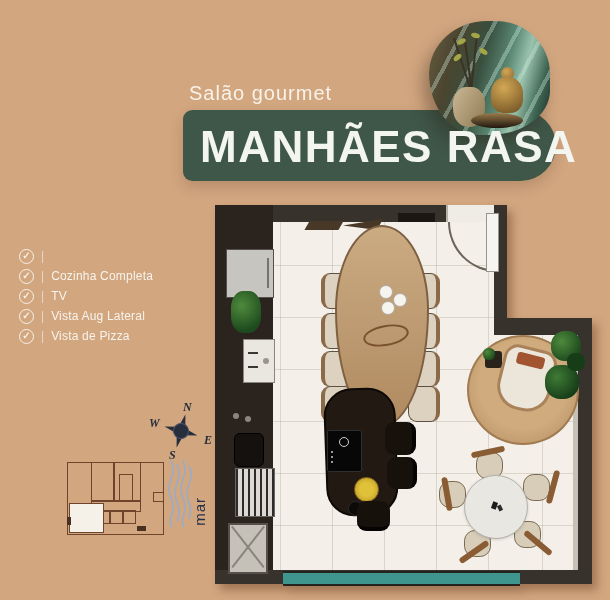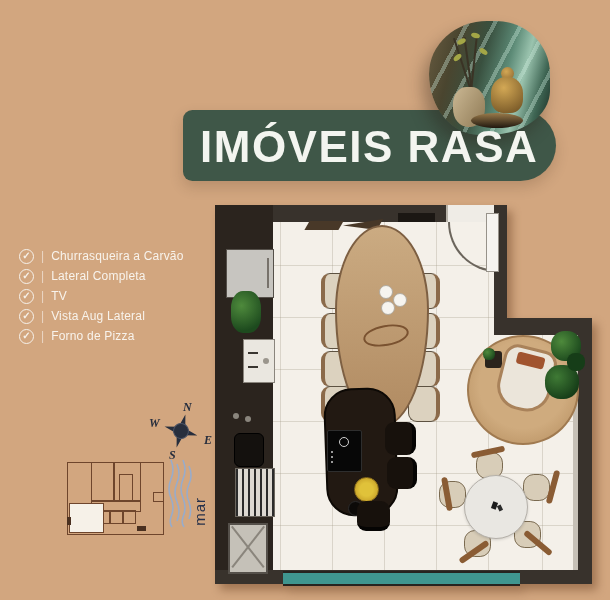--- a/index.html
+++ b/index.html
@@ -65,61 +65,61 @@
   
   .watermark{left:150px;top:316px;width:290px;text-align:center;color:rgba(255,255,255,.34);z-index:40;}
   .wm1{font-size:21px;font-weight:600;letter-spacing:3.5px;}
   .wm2{font-size:11.5px;font-weight:500;letter-spacing:1.6px;margin-top:1px;}
 </style>
 </head>
 <body>
 
 <div class="stage">
 
+  <div class="abs subtitle">Salão gourmet</div>
   <div class="abs banner"></div>
-  <div class="abs title">IMÓVEIS RASA</div>
+  <div class="abs title">MANHÃES RASA</div>
   <div class="abs photo">
     <div class="abs beams"></div>
     <div class="abs branch b1"></div>
     <div class="abs branch b2"></div>
     <div class="abs branch b3"></div>
     <div class="abs leaf l1"></div>
     <div class="abs leaf l2"></div>
     <div class="abs leaf l3"></div>
     <div class="abs leaf l4"></div>
     <div class="abs vase"></div>
     <div class="abs buddha-head"></div>
     <div class="abs buddha-body"></div>
     <div class="abs bowl"></div>
   </div>
 
   <div class="abs feature-row" style="top:246px;">
     <span class="check">✓</span>
     <span class="sep">|</span>
-    <span class="feat">Churrasqueira a Carvão</span>
   </div>
   <div class="abs feature-row" style="top:266px;">
     <span class="check">✓</span>
     <span class="sep">|</span>
-    <span class="feat">Lateral Completa</span>
+    <span class="feat">Cozinha Completa</span>
   </div>
   <div class="abs feature-row" style="top:286px;">
     <span class="check">✓</span>
     <span class="sep">|</span>
     <span class="feat">TV</span>
   </div>
   <div class="abs feature-row" style="top:306px;">
     <span class="check">✓</span>
     <span class="sep">|</span>
     <span class="feat">Vista Aug Lateral</span>
   </div>
   <div class="abs feature-row" style="top:326px;">
     <span class="check">✓</span>
     <span class="sep">|</span>
-    <span class="feat">Forno de Pizza</span>
+    <span class="feat">Vista de Pizza</span>
   </div>
 
   <div class="abs cletter" style="left:183px;top:400px;">N</div>
   <div class="abs cletter" style="left:149px;top:416px;">W</div>
   <div class="abs cletter" style="left:204px;top:433px;">E</div>
   <div class="abs cletter" style="left:169px;top:448px;">S</div>
   <svg class="abs" style="left:163px;top:413px;" width="36" height="36" viewBox="0 0 36 36">
     <g transform="rotate(15 18 18)">
       <path d="M18 1 L21.5 14.5 L35 18 L21.5 21.5 L18 35 L14.5 21.5 L1 18 L14.5 14.5 Z" fill="#272e3d"></path>
       <circle cx="18" cy="18" r="7.5" fill="#272e3d" stroke="#4a5264" stroke-width="1"></circle>

